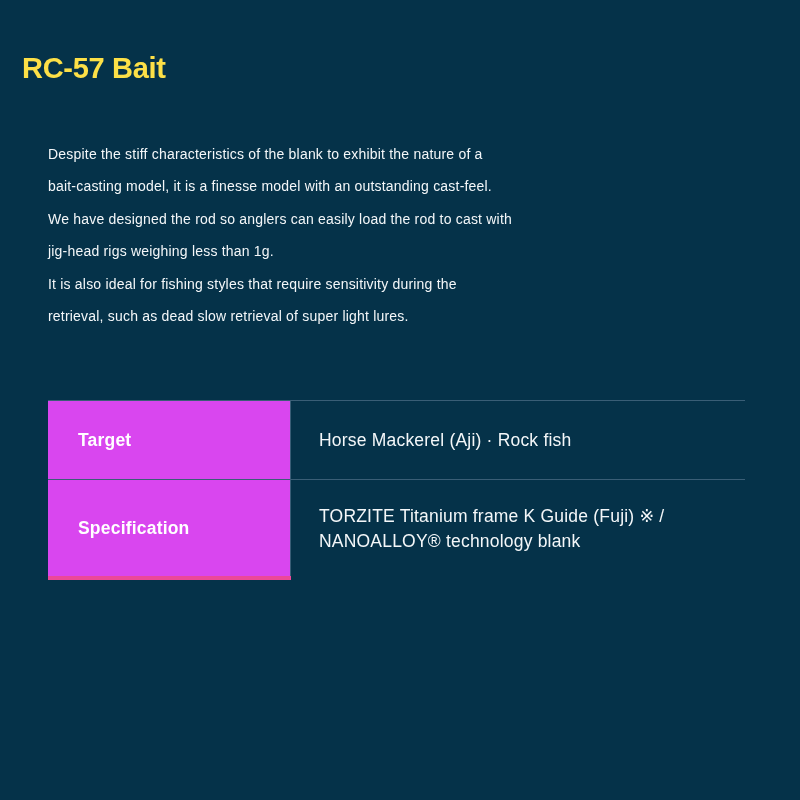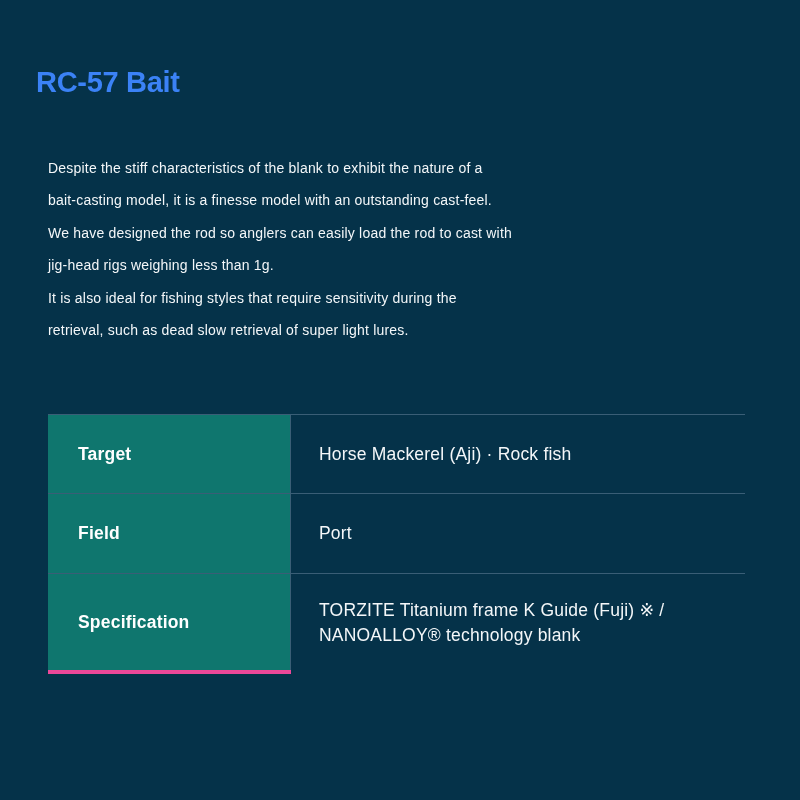--- a/index.html
+++ b/index.html
@@ -13,27 +13,27 @@
     background: #053249;
     font-family: "Liberation Sans", "DejaVu Sans", sans-serif;
     color: #ffffff;
   }
   .page {
     width: 800px;
     height: 800px;
     position: relative;
   }
   .page-title {
-    margin: 16px;
+    margin: 2px;
     padding: 50px 0 0 20px;
     font-size: 29px;
     line-height: 32px;
     font-weight: 700;
     letter-spacing: -0.3px;
-    color: #3b82f6;
+    color: #fde047;
   }
   .description {
     margin: 54px 48px 0 48px;
     font-size: 14px;
     line-height: 32.4px;
     letter-spacing: 0.2px;
     color: #f4f7f9;
     white-space: pre-line;
   }
   table.spec-table {
@@ -42,21 +42,21 @@
     width: 697px;
     margin: 68px 0 0 48px;
   }
   .spec-table th,
   .spec-table td {
     border-top: 1px solid #3a5e76;
     vertical-align: middle;
   }
   .spec-table th {
     width: 212px;
-    background: #0f766e;
+    background: #d946ef;
     border-right: 1px solid #3a5e76;
     text-align: left;
     padding: 0 0 0 30px;
     font-size: 17.5px;
     font-weight: 700;
     letter-spacing: 0.2px;
     color: #ffffff;
   }
   .spec-table tr:last-child th {
     border-bottom: 4px solid #ec4899;
@@ -87,24 +87,20 @@
 jig-head rigs weighing less than 1g.
 It is also ideal for fishing styles that require sensitivity during the
 retrieval, such as dead slow retrieval of super light lures.</p>
 
   <table class="spec-table">
     <tbody>
       <tr class="row-target">
         <th>Target</th>
         <td>Horse Mackerel (Aji) · Rock fish</td>
       </tr>
-      <tr class="row-field">
-        <th>Field</th>
-        <td>Port</td>
-      </tr>
       <tr class="row-spec">
         <th>Specification</th>
         <td>TORZITE Titanium frame K Guide (Fuji) ※ /
 NANOALLOY® technology blank</td>
       </tr>
     </tbody>
   </table>
 
 </main>
 

